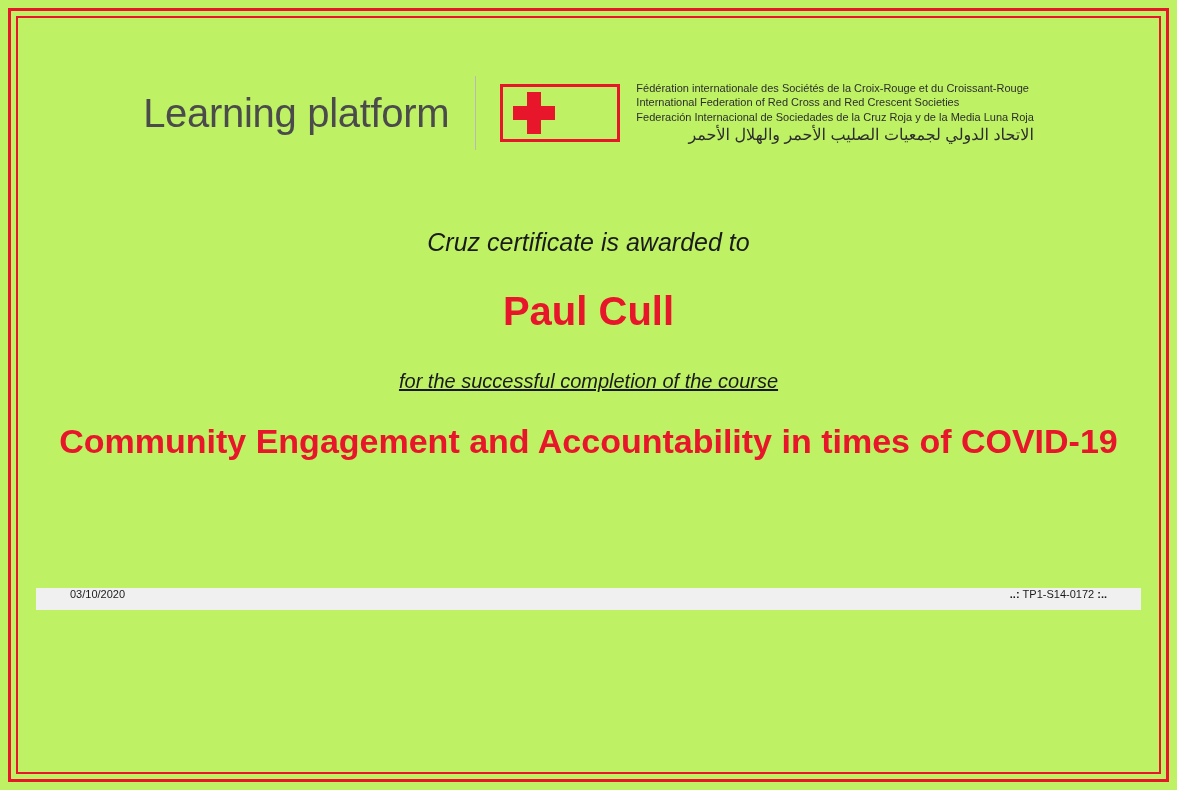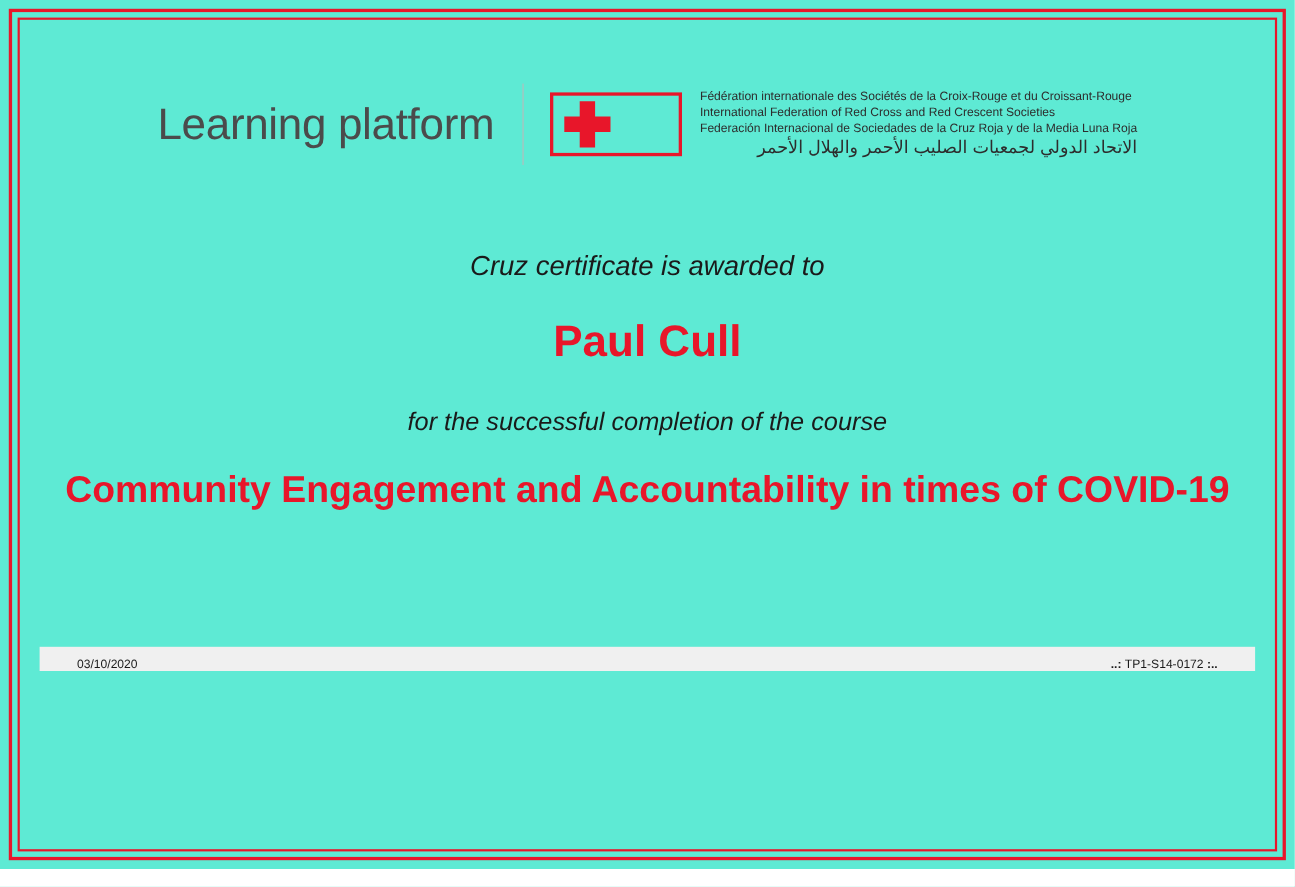--- a/index.html
+++ b/index.html
@@ -12,21 +12,21 @@
     height: 806px;
     font-family: "Liberation Sans", sans-serif;
     overflow: hidden;
   }
 
   .certificate {
     position: relative;
     box-sizing: border-box;
     width: 1177px;
     height: 790px;
-    background: #5eead4;
+    background: #bef264;
     padding: 8px;
   }
 
   
   .border-outer {
     position: absolute;
     left: 8px;
     top: 8px;
     right: 8px;
     bottom: 8px;
@@ -117,42 +117,43 @@
     margin-bottom: 32px;
   }
   .recipient {
     font-size: 40px;
     font-weight: bold;
     color: #e8162a;
     margin-bottom: 36px;
   }
   .for-completion {
     font-style: italic;
-    font-size: 23px;
+    font-size: 20px;
     color: #1a1a1a;
     margin-bottom: 28px;
+    text-decoration: underline;
   }
   .course-title {
     font-size: 34px;
     font-weight: bold;
     color: #e8162a;
     line-height: 1.2;
     padding: 0 30px;
   }
 
   
   .meta-bar {
     position: absolute;
     left: 18px;
     right: 18px;
     top: 570px;
     height: 22px;
     background: #f0f0f0;
     display: flex;
-    align-items: flex-end;
+    align-items: flex-start;
     justify-content: space-between;
     padding: 0 34px;
     box-sizing: border-box;
   }
   .meta-date {
     font-size: 11px;
     color: #1a1a1a;
   }
   .meta-code {
     font-size: 11px;

